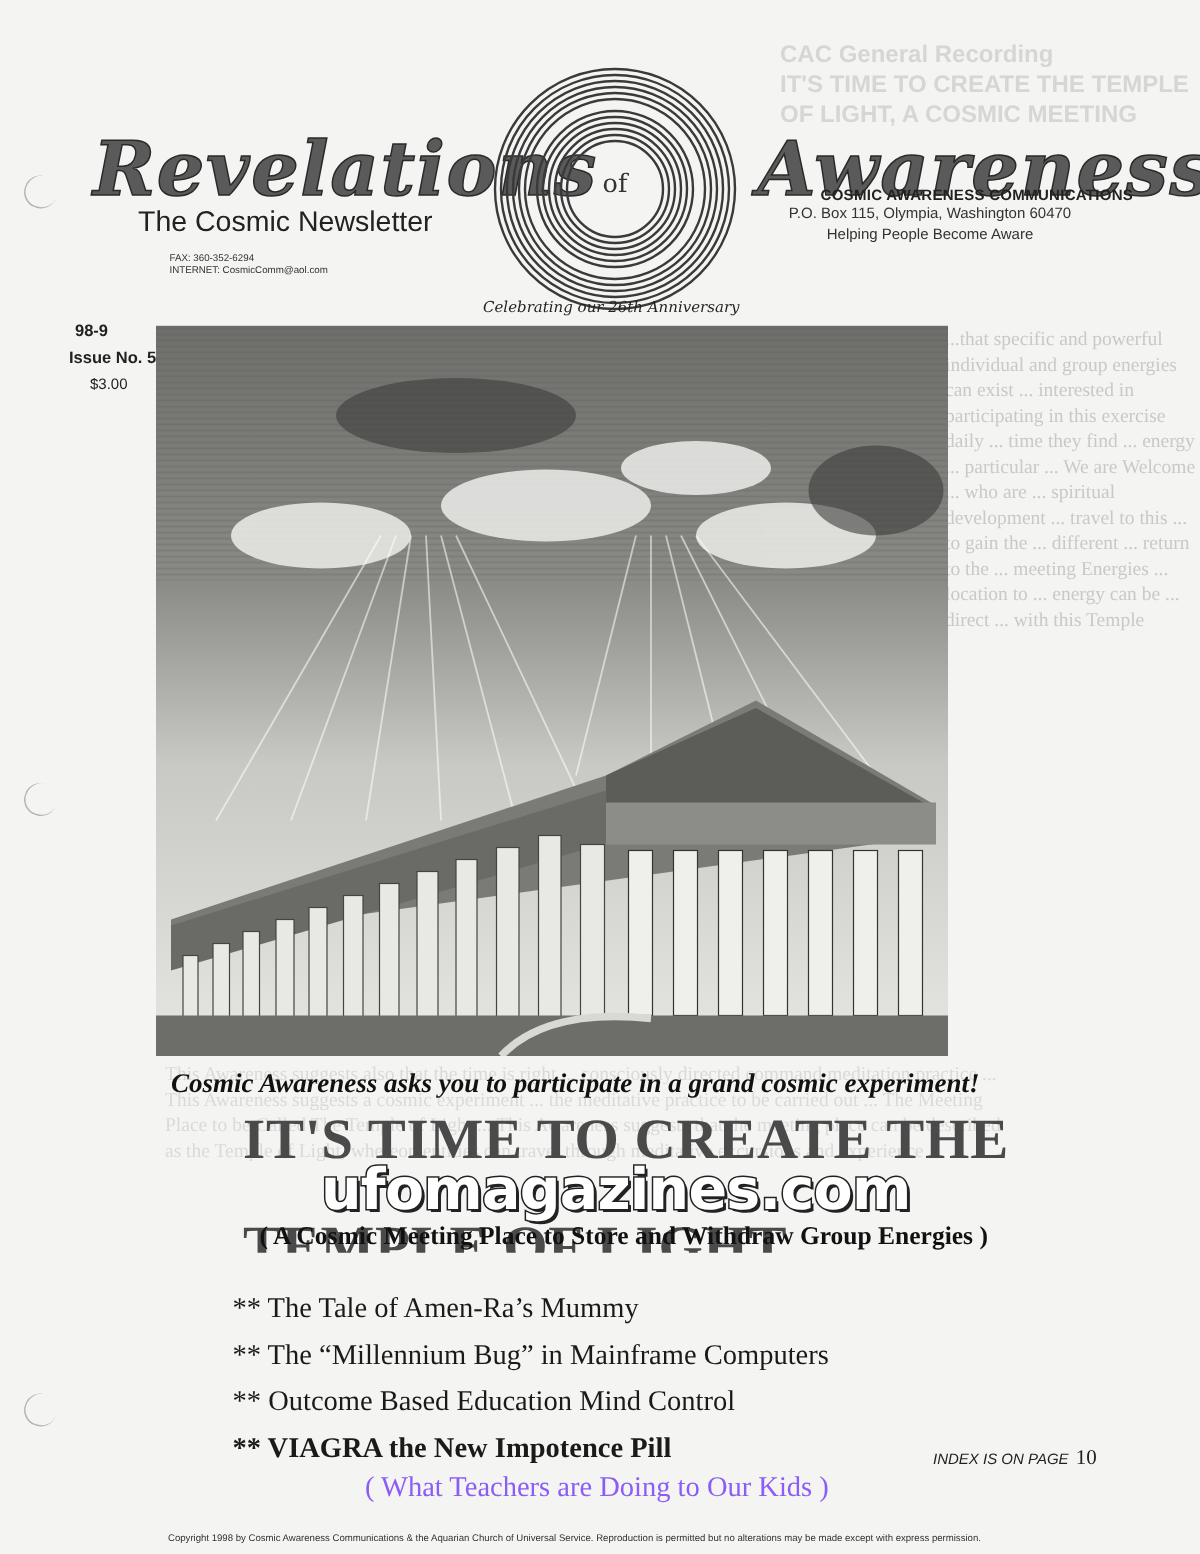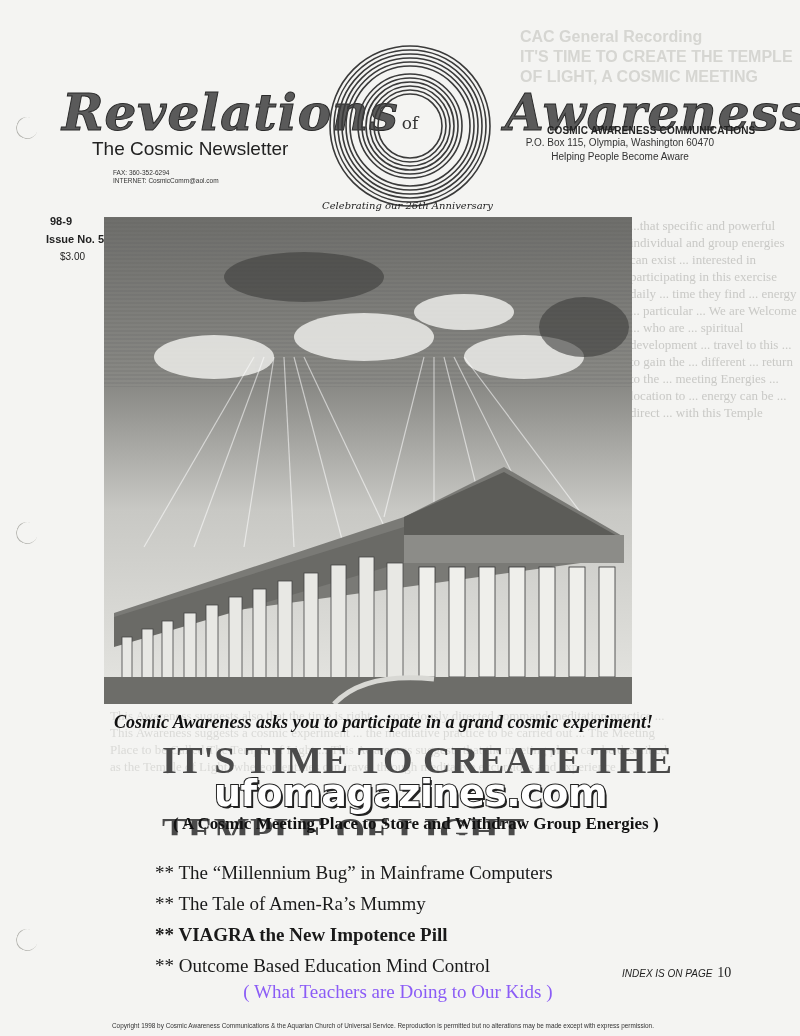--- a/index.html
+++ b/index.html
@@ -217,24 +217,24 @@
     </svg>
   </div>
 
   <div class="tagline">Cosmic Awareness asks you to participate in a grand cosmic experiment!</div>
   <div class="headline">IT'S TIME TO CREATE THE</div>
   <div class="headline headline2">TEMPLE OF LIGHT</div>
   <div class="watermark">ufomagazines.com</div>
   <div class="subheadline">( A Cosmic Meeting Place to Store and Withdraw Group Energies )</div>
 
   <div class="features">
+    <div class="feature">** The Tale of Amen-Ra’s Mummy</div>
     <div class="feature">** The “Millennium Bug” in Mainframe Computers</div>
-    <div class="feature">** The Tale of Amen-Ra’s Mummy</div>
+    <div class="feature">** Outcome Based Education Mind Control</div>
     <div class="feature bold">** VIAGRA the New Impotence Pill</div>
-    <div class="feature">** Outcome Based Education Mind Control</div>
     <div class="feature-sub">( What Teachers are Doing to Our Kids )</div>
   </div>
 
   <div class="index-note">
     <span>INDEX IS ON PAGE</span>
     <span class="pg">10</span>
   </div>
 
   <div class="copyright">Copyright 1998 by Cosmic Awareness Communications &amp; the Aquarian Church of Universal Service. Reproduction is permitted but no alterations may be made except with express permission.</div>
 </div>

